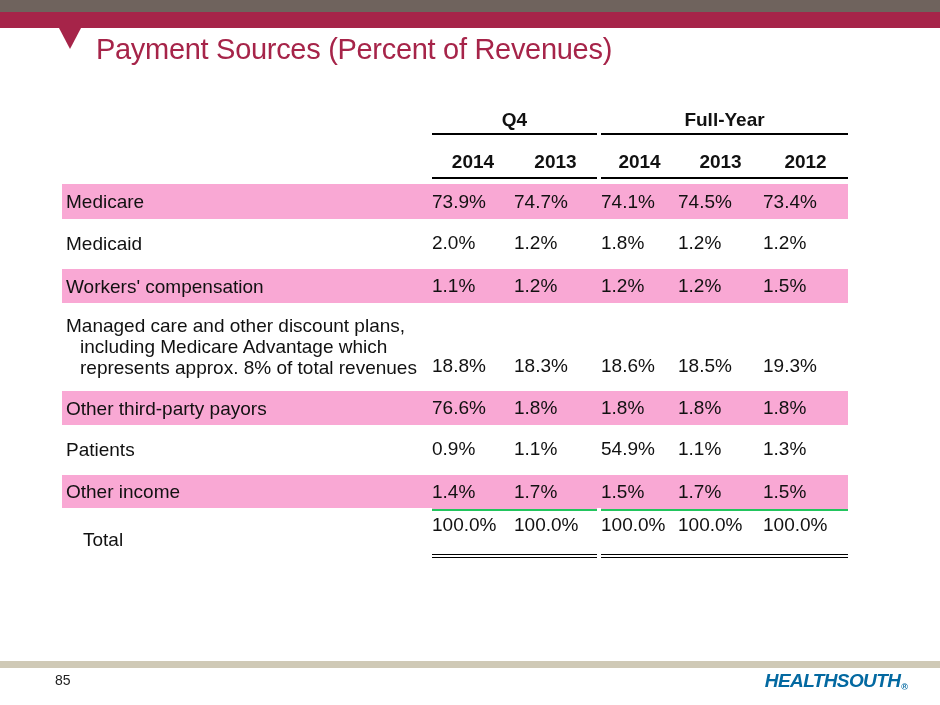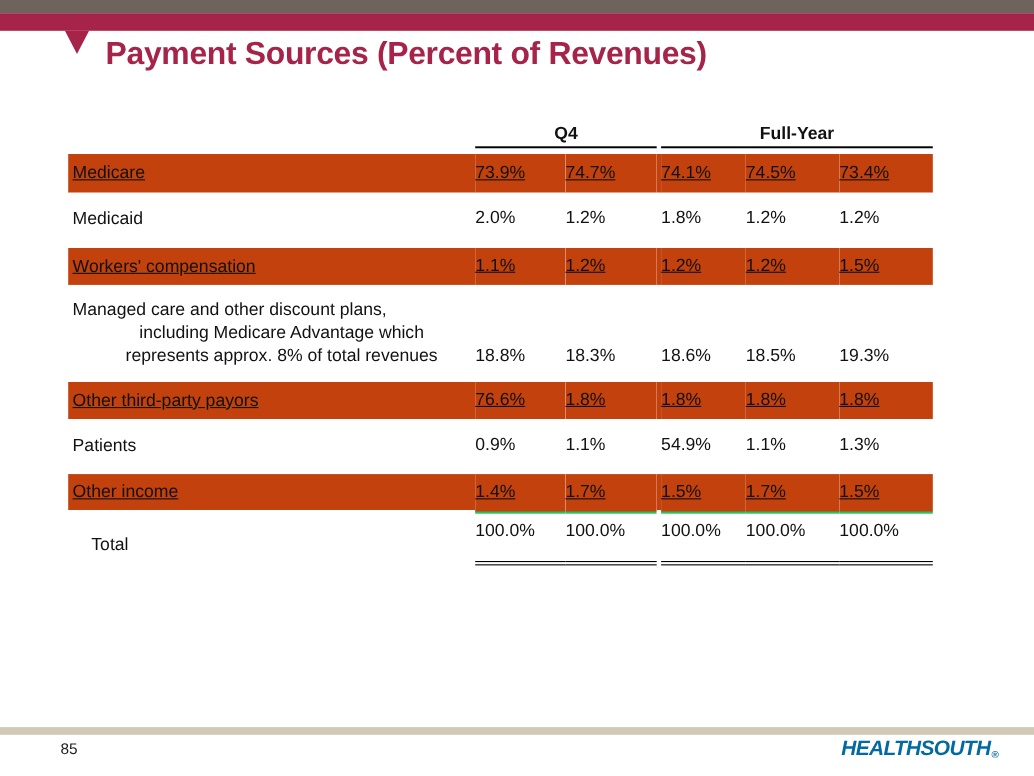--- a/index.html
+++ b/index.html
@@ -14,58 +14,58 @@
   }
   .bar-gray { position: absolute; top: 0; left: 0; width: 100%; height: 12px; background: #6f635d; }
   .bar-red  { position: absolute; top: 12px; left: 0; width: 100%; height: 16px; background: #a62449; }
   .pointer {
     position: absolute; top: 28px; left: 59px; width: 0; height: 0;
     border-left: 11px solid transparent; border-right: 11px solid transparent;
     border-top: 21px solid #a62449;
   }
   .title {
     position: absolute; top: 33px; left: 96px;
-    font-size: 29px; font-weight: bold; color: #a62449; letter-spacing: -0.3px;
+    font-size: 29px; font-weight: normal; color: #a62449; letter-spacing: -0.3px;
     white-space: nowrap;
   }
 
   table.ptable {
     position: absolute; left: 62px; top: 105px; width: 786px;
     border-collapse: separate; border-spacing: 0; table-layout: fixed;
-    font-size: 16px; color: #111;
+    font-size: 19px; color: #111;
   }
   .ptable td { vertical-align: middle; }
   td.sp { padding: 0; }
 
   tr.ghead { height: 30px; }
   tr.ghead td.grp {
     font-weight: bold; text-align: center; vertical-align: bottom;
     border-bottom: 2px solid #000; padding-bottom: 2px;
   }
   tr.yhead { height: 44px; }
   tr.yhead td.yr {
     font-weight: bold; text-align: center; vertical-align: bottom;
     border-bottom: 2px solid #000; padding-bottom: 4px;
   }
 
   td.lbl { padding-left: 4px; }
   td.lbl div { line-height: 21px; }
-  td.lbl .l2 { padding-left: 14px; text-align: center; }
+  td.lbl .l2 { padding-left: 14px; }
   td.val { padding-right: 1px; }
 
   tr.drow { height: 42px; }
   tr.r-medicare { height: 43px; }
   tr.r-managed  { height: 80px; }
   tr.r-managed td.val { vertical-align: bottom; padding-bottom: 9px; }
   tr.r-uline    { height: 41px; }
   tr.r-total    { height: 47px; }
 
   tr.shaded td {
-    background: #c2410c; background-clip: padding-box;
-    border-top: 5px solid #fff; border-bottom: 3px solid #fff; text-decoration: underline;
+    background: #f9a8d4; background-clip: padding-box;
+    border-top: 5px solid #fff; border-bottom: 3px solid #fff;
   }
   tr.shaded.r-uline td.val { border-bottom: 2px solid #22c55e; }
   tr.shaded.r-uline td.sp  { border-bottom: 3px solid #fff; }
 
   tr.r-total td { vertical-align: bottom; }
   tr.r-total td.lbl { padding-left: 21px; padding-bottom: 8px; }
   tr.r-total td.val { border-bottom: 4px double #000; padding-bottom: 18px; }
 
   .foot-bar { position: absolute; left: 0; top: 661px; width: 100%; height: 7px; background: #cfc9b6; }
   .pagenum  { position: absolute; left: 55px; top: 672px; font-size: 14px; color: #222; }
@@ -95,20 +95,29 @@
         <col style="width:85px">
         <col style="width:85px">
     </colgroup>
     <tbody>
       <tr class="ghead">
         <td class="lbl"></td>
         <td class="grp" colspan="2">Q4</td>
         <td class="sp"></td>
         <td class="grp" colspan="3">Full-Year</td>
       </tr>
+      <tr class="yhead">
+        <td class="lbl"></td>
+        <td class="yr">2014</td>
+        <td class="yr">2013</td>
+        <td class="sp"></td>
+        <td class="yr">2014</td>
+        <td class="yr">2013</td>
+        <td class="yr">2012</td>
+      </tr>
 
       <tr class="drow r-medicare shaded">
         <td class="lbl">
             <div class="l1">Medicare</div>
           </td>
         <td class="val">73.9%</td>
         <td class="val">74.7%</td>
         <td class="sp"></td>
         <td class="val">74.1%</td>
         <td class="val">74.5%</td>

